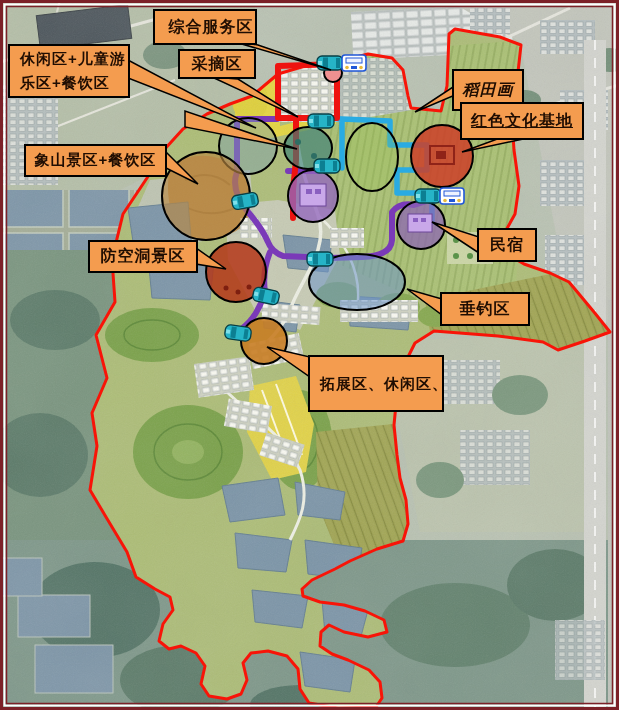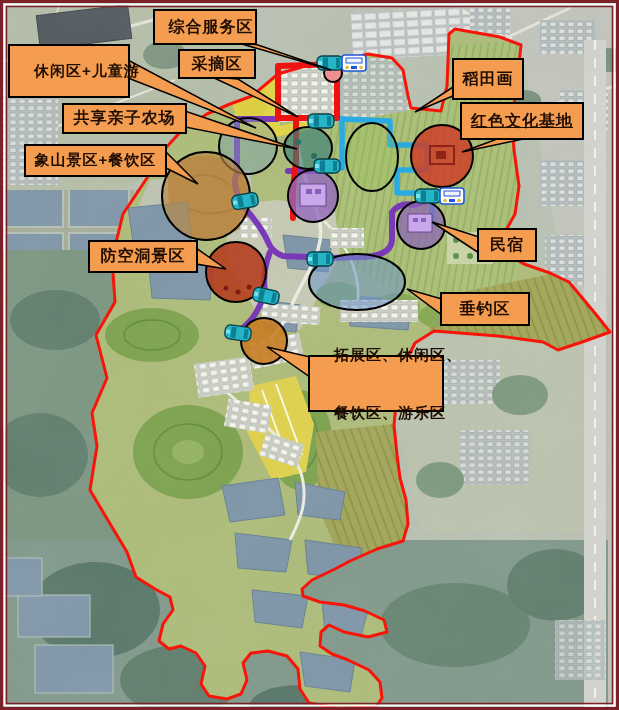--- a/index.html
+++ b/index.html
@@ -4,21 +4,21 @@
 <style>
   html,body{margin:0;padding:0;background:#fff;}
   #stage{position:relative;width:619px;height:710px;overflow:hidden;
          font-family:"Liberation Sans","DejaVu Sans",sans-serif;}
   #map-svg{position:absolute;left:0;top:0;}
   .callout{position:absolute;background:#f49c4f;border:2px solid #000;
            color:#1f0d02;font-weight:bold;display:flex;flex-direction:column;
            justify-content:center;align-items:center;box-sizing:border-box;
            z-index:5;letter-spacing:1px;}
   .callout .line{white-space:nowrap;}
-  .callout.left-align{align-items:flex-start;padding-left:24px;}
+  .callout.left-align{align-items:flex-start;padding-left:10px;}
 </style>
 </head>
 <body>
 
 <div id="stage">
 
 <svg id="map-svg" width="619" height="710" viewBox="0 0 619 710">
   <defs>
     <clipPath id="site">
           <path d="M252,96 L278,74 L305,66 L337,62 L368,54 L392,58 L403,70 L408,96 L411,108 L441,111 L447,86 L449,34 L455,29 L500,37 L521,45 L516,90 L512,120 L514,150 L519,186 L515,214 L504,234 L507,254 L524,264 L550,273 L569,282 L594,312 L610,332 L585,341 L558,350 L543,342 L498,336 L434,331 L415,343 L404,365 L397,394 L394,425 L397,455 L400,478 L406,500 L408,524 L403,541 L377,549 L350,561 L335,569 L312,580 L302,589 L303,596 L320,602 L344,605 L365,611 L384,620 L387,632 L368,637 L344,632 L329,625 L321,632 L320,646 L332,654 L348,660 L369,670 L380,682 L382,698 L376,707 L338,708 L309,703 L300,689 L298,669 L287,656 L268,651 L251,653 L243,663 L247,680 L241,694 L227,699 L209,696 L201,684 L205,666 L196,653 L181,646 L169,649 L159,641 L163,624 L173,610 L170,597 L155,589 L136,577 L127,552 L106,517 L90,490 L97,446 L92,413 L107,378 L96,335 L115,302 L112,259 L123,214 L147,178 L163,151 L183,129 L207,114 L230,104 Z"></path>
@@ -270,40 +270,37 @@
 </svg>
 
 <div class="callout" style="left:153px;top:9px;width:104px;height:36px;font-size:16px;padding-left:12px;">
   <div class="line">综合服务区</div>
 </div>
 <div class="callout" style="left:178px;top:49px;width:78px;height:30px;font-size:16px;text-align:right;">
   <div class="line">采摘区</div>
 </div>
 <div class="callout left-align" style="left:8px;top:44px;width:122px;height:54px;font-size:15px;line-height:24px;">
   <div class="line">休闲区+儿童游</div>
-</div>
-<div class="callout" style="left:62px;top:103px;width:125px;height:31px;font-size:16px;">
-  <div class="line">共享亲子农场</div>
+  <div class="line">乐区+餐饮区</div>
 </div>
 <div class="callout" style="left:24px;top:144px;width:143px;height:33px;font-size:15px;">
   <div class="line">象山景区+餐饮区</div>
 </div>
 <div class="callout" style="left:88px;top:240px;width:110px;height:33px;font-size:16px;">
   <div class="line">防空洞景区</div>
 </div>
-<div class="callout" style="left:452px;top:58px;width:72px;height:42px;font-size:16px;">
+<div class="callout" style="left:452px;top:69px;width:72px;height:42px;font-size:16px;font-style:italic;">
   <div class="line">稻田画</div>
 </div>
 <div class="callout" style="left:460px;top:102px;width:124px;height:38px;font-size:16px;text-decoration:underline;">
   <div class="line">红色文化基地</div>
 </div>
 <div class="callout" style="left:477px;top:228px;width:60px;height:34px;font-size:16px;">
   <div class="line">民宿</div>
 </div>
 <div class="callout" style="left:440px;top:292px;width:90px;height:34px;font-size:16px;">
   <div class="line">垂钓区</div>
 </div>
 <div class="callout left-align" style="left:308px;top:355px;width:136px;height:57px;font-size:15px;line-height:26px;gap:32px;">
   <div class="line">拓展区、休闲区、</div>
-  <div class="line">餐饮区、游乐区</div>
 </div>
 
 </div>
 
 </body></html>

